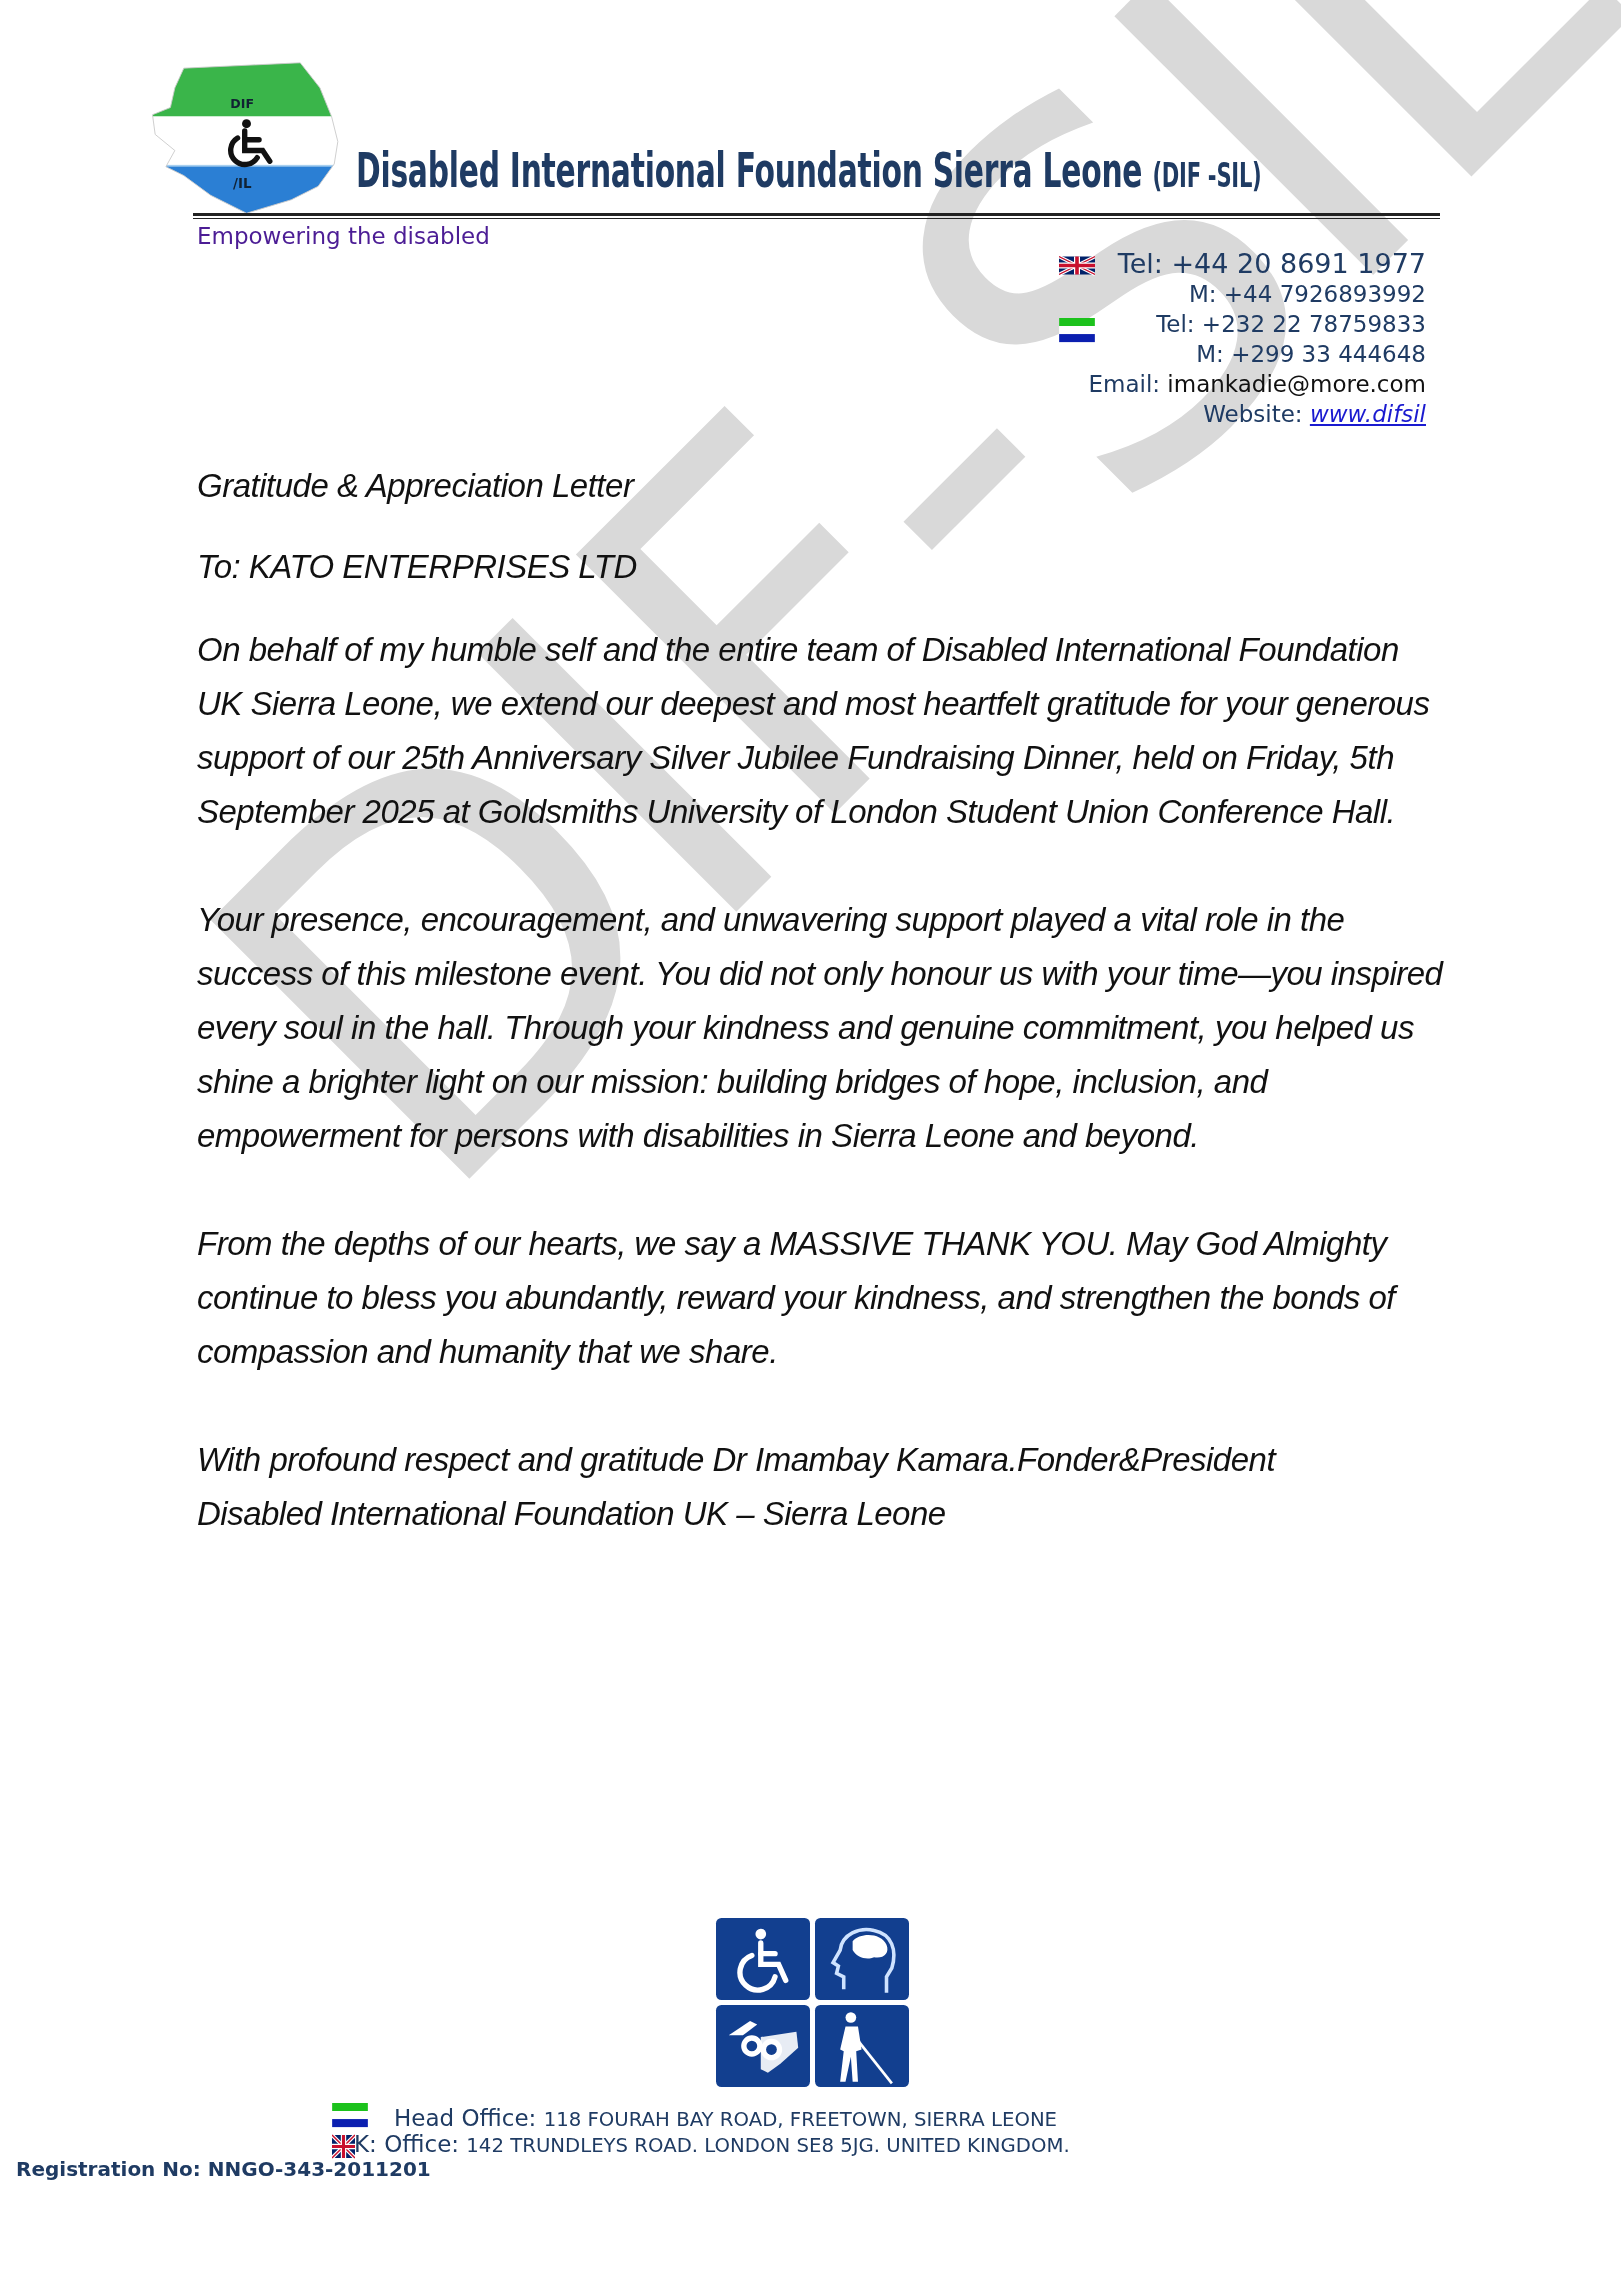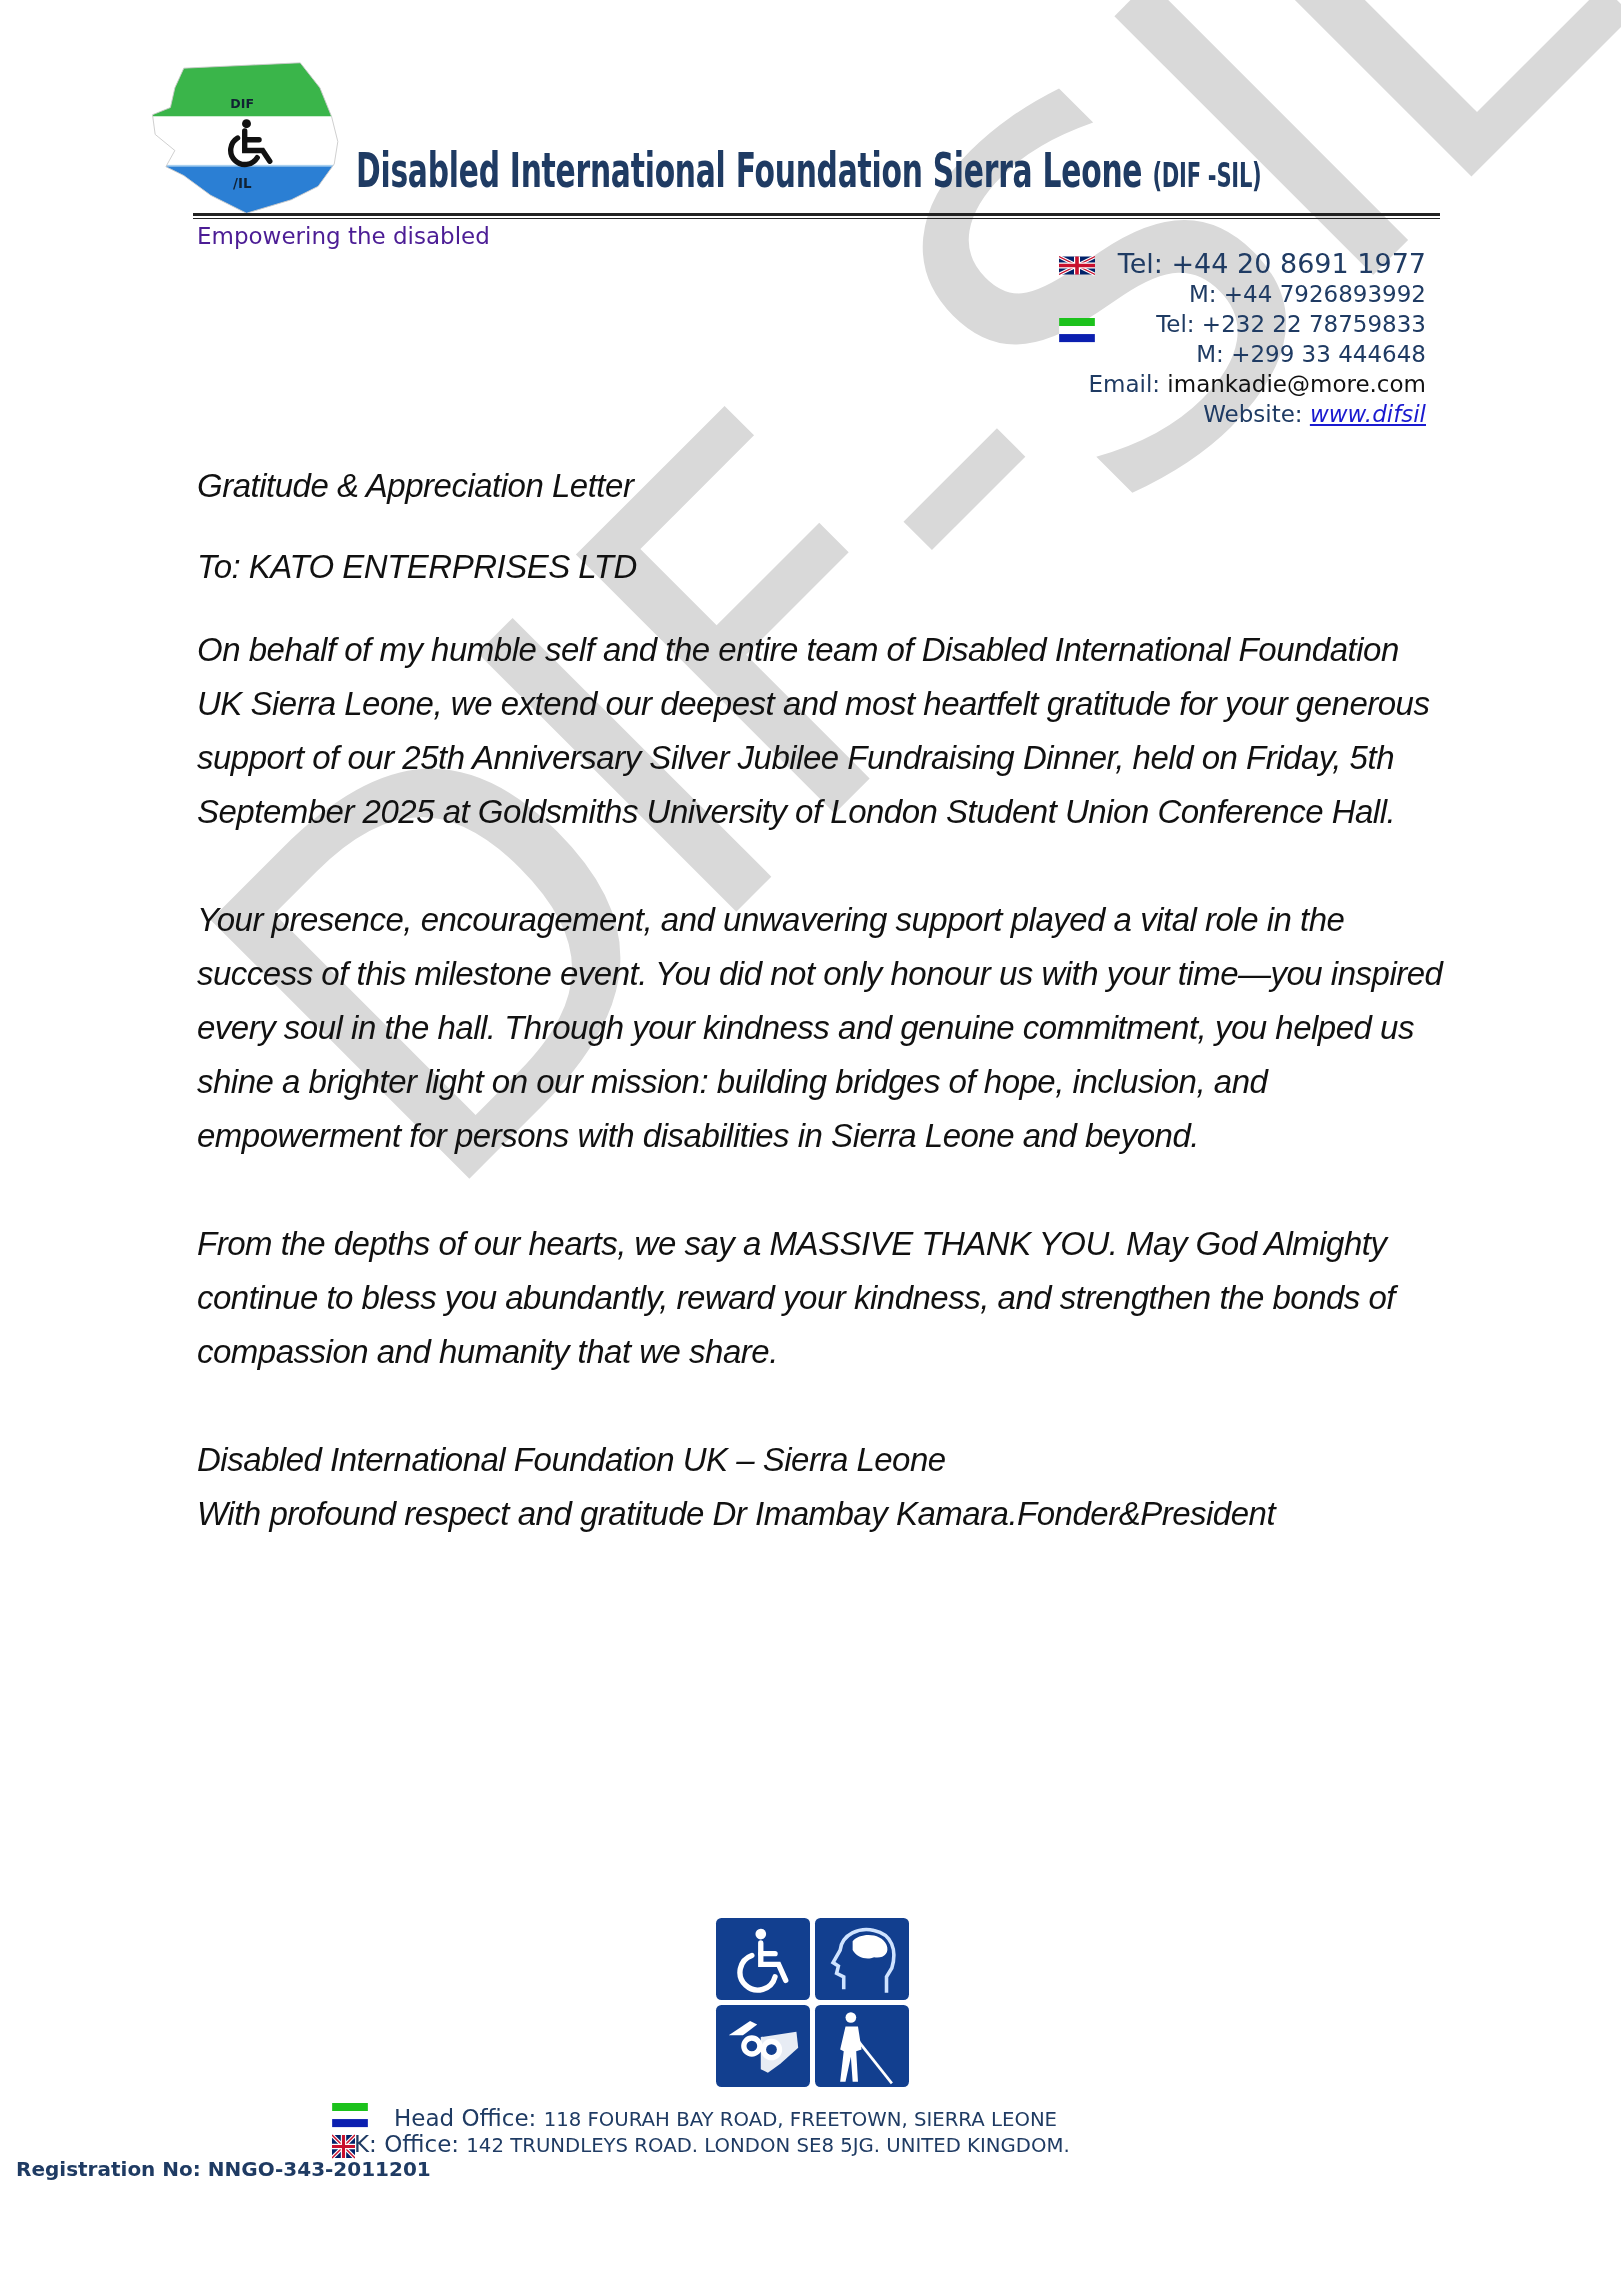--- a/index.html
+++ b/index.html
@@ -131,22 +131,22 @@
     <a>www.difsil</a>
   </div>
 </div>
 
 <div class="abs letter">
   <div class="subject">Gratitude &amp; Appreciation Letter</div>
   <div class="to">To:  KATO ENTERPRISES LTD</div>
   <p class="para">On behalf of my humble self and the entire team of Disabled International Foundation UK Sierra Leone, we extend our deepest and most heartfelt gratitude for your generous support of our 25th Anniversary Silver Jubilee Fundraising Dinner, held on Friday, 5th September 2025 at Goldsmiths University of London Student Union Conference Hall.</p>
   <p class="para">Your presence, encouragement, and unwavering support played a vital role in the success of this milestone event. You did not only honour us with your time—you inspired every soul in the hall. Through your kindness and genuine commitment, you helped us shine a brighter light on our mission: building bridges of hope, inclusion, and empowerment for persons with disabilities in Sierra Leone and beyond.</p>
   <p class="para">From the depths of our hearts, we say a MASSIVE THANK YOU. May God Almighty continue to bless you abundantly, reward your kindness, and strengthen the bonds of compassion and humanity that we share.</p>
+  <p class="sign">With profound respect and gratitude Dr Imambay Kamara.Fonder&amp;President</p>
   <p class="sign">Disabled International Foundation UK – Sierra Leone</p>
-  <p class="sign">With profound respect and gratitude Dr Imambay Kamara.Fonder&amp;President</p>
 </div>
 
 <div class="abs icon-grid">
   <div class="tile">
     <svg viewBox="0 0 105 92">
       <g fill="none" stroke="#fff" stroke-width="6" stroke-linecap="round">
         <path d="M50 28 L50 52 L70 52 L78 70"></path>
         <path d="M50 40 L66 40"></path>
         <path d="M40 42 A20 20 0 1 0 66 66"></path>
       </g>

